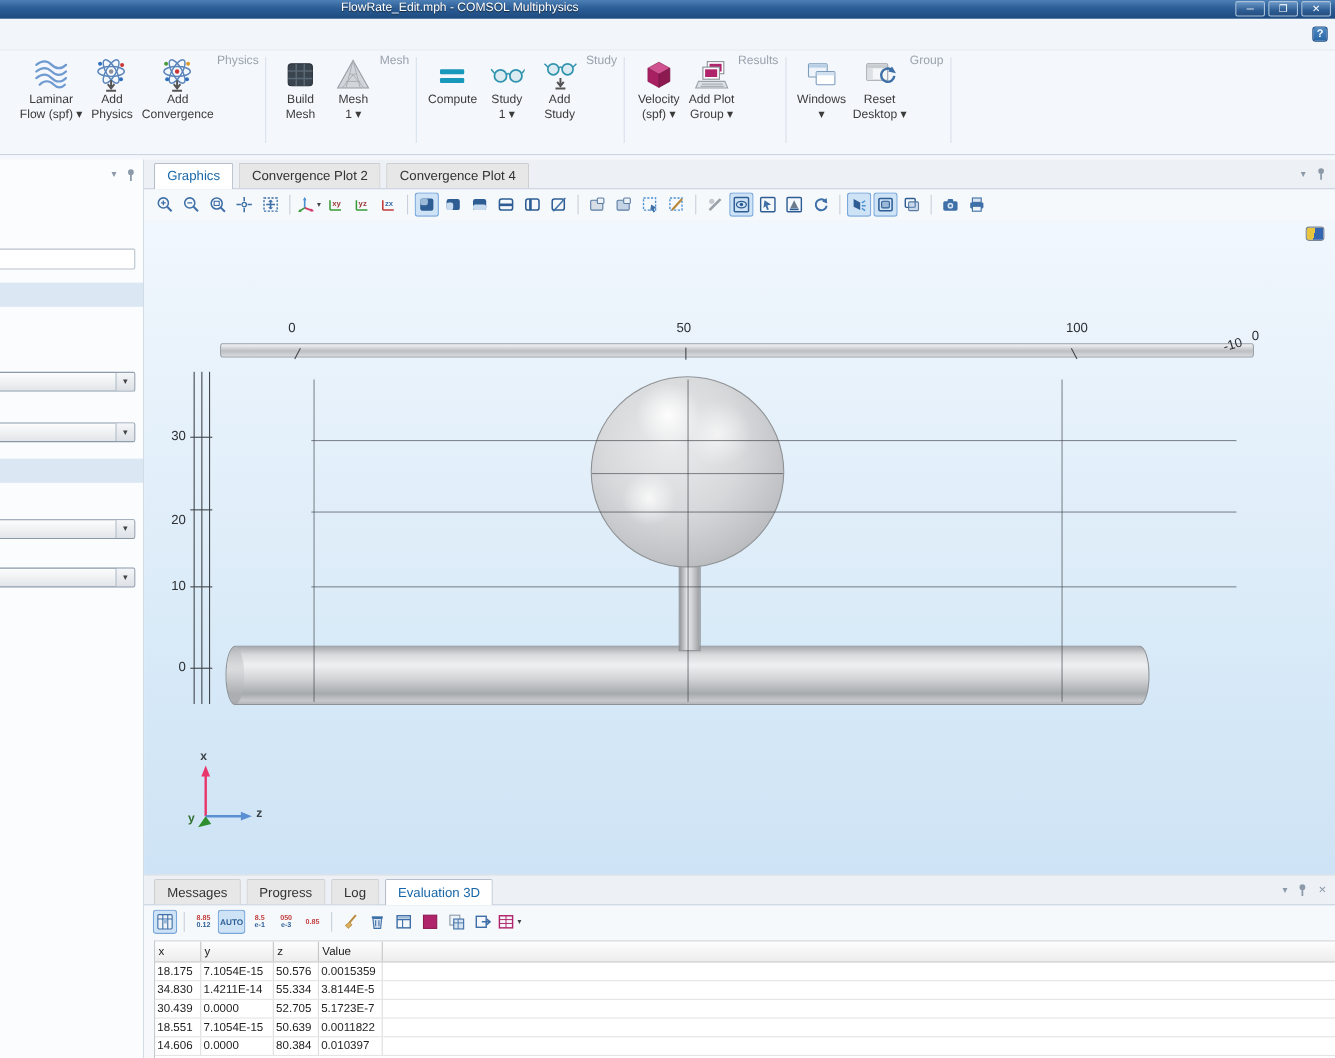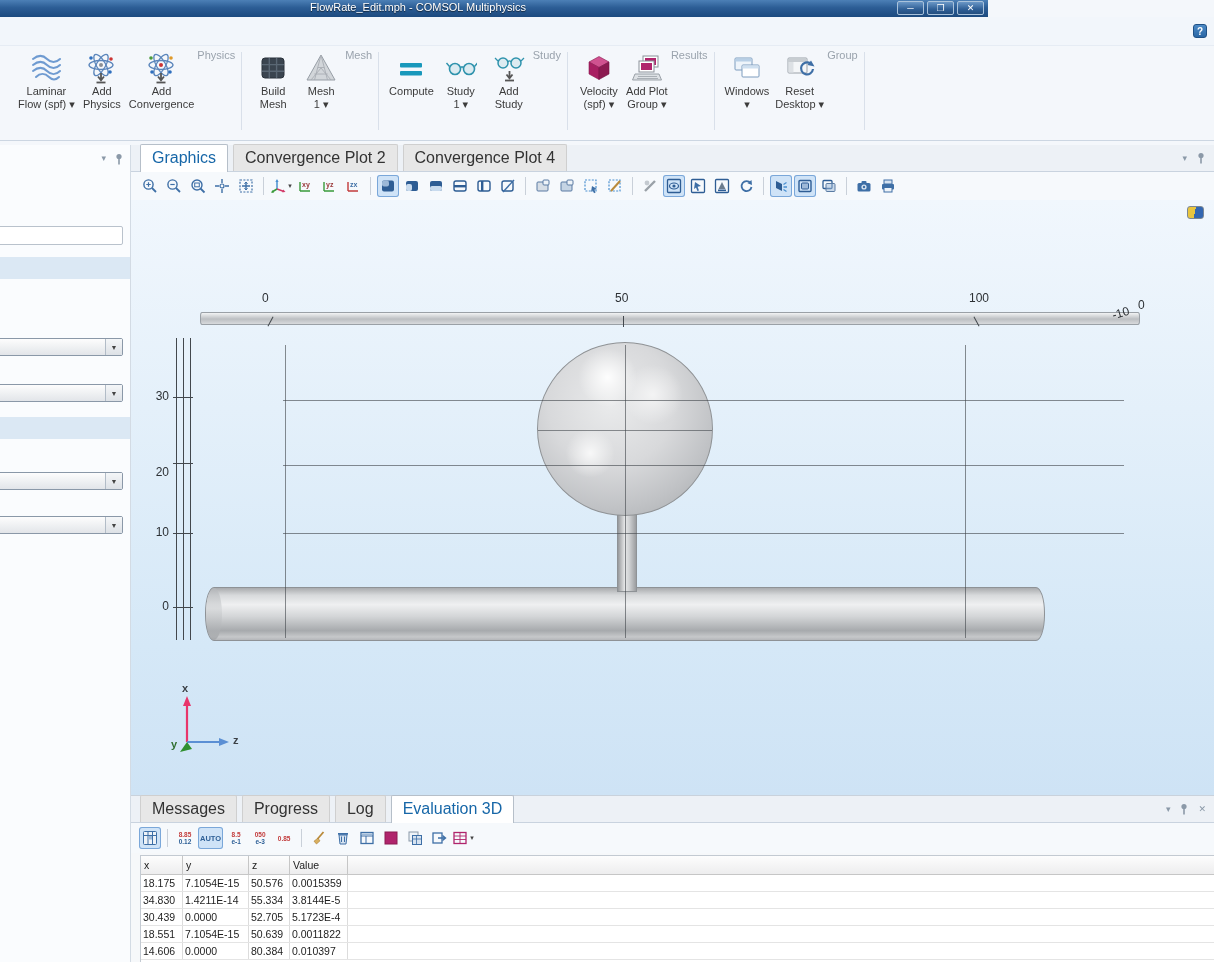--- a/index.html
+++ b/index.html
@@ -1,20 +1,20 @@
 <!DOCTYPE html>
 <html><head>
 <meta charset="utf-8">
 <style>
 *{margin:0;padding:0;box-sizing:border-box}
 html,body{width:1214px;height:962px;overflow:hidden}
 body{font-family:"Liberation Sans",sans-serif;font-size:11px;color:#333;background:#f4f7fb;position:relative}
 
 
-.titlebar{position:absolute;top:0;left:0;width:988px;height:17px;background:linear-gradient(180deg,#4c80b6 0%,#2c5d95 45%,#1c4a7f 100%);z-index:50}
+.titlebar{position:absolute;top:0;left:0;width:1214px;height:17px;background:linear-gradient(180deg,#4c80b6 0%,#2c5d95 45%,#1c4a7f 100%);z-index:50}
 .title{position:absolute;left:310px;top:1px;color:#fff;font-size:11px;text-shadow:0 1px 1px #123}
 .winbtns{position:absolute;right:4px;top:1px;display:flex;gap:3px}
 .winbtn{width:27px;height:14px;background:linear-gradient(180deg,#6a97c6,#2f5f96 60%,#244e7f);border:1px solid #a9c2db;border-radius:2px;color:#fff;font-size:9px;line-height:12px;text-align:center;cursor:default}
 
 
 .qatrow{position:absolute;top:17px;left:0;width:1214px;height:28px;background:#f2f6fb}
 .helpbtn{position:absolute;right:7px;top:7px;width:14px;height:14px;background:linear-gradient(180deg,#4d8ac6,#2a67a5);border:1px solid #1f5186;border-radius:3px;color:#fff;font-size:10px;font-weight:bold;line-height:13px;text-align:center}
 
 
 .ribbon{position:absolute;top:45px;left:0;width:1214px;height:96px;background:#f4f7fb;border-top:1px solid #e6ecf4;border-bottom:1px solid #ccd6e2;display:flex;padding-left:8px}
@@ -32,21 +32,21 @@
 .sinput{position:absolute;left:-12px;top:81px;width:135px;height:19px;background:#fff;border:1px solid #b9c2cc;border-radius:2px}
 .sband{position:absolute;left:0;width:131px;height:22px;background:#dbe8f4}
 .combo{position:absolute;left:-12px;width:135px;height:18px;background:linear-gradient(180deg,#fdfdfd,#eef0f2 55%,#e2e5e9);border:1px solid #8a98a8;border-radius:2px;display:flex;justify-content:flex-end}
 .combo .arrowzone{width:17px;border-left:1px solid #b2bcc7;background:linear-gradient(180deg,#f4f6f8,#dde1e6);display:flex;align-items:center;justify-content:center;font-size:7px;color:#444}
 
 .gpanel{position:absolute;top:145px;left:131px;width:1083px;height:650px;background:#f6f9fc}
 .bpanel{position:absolute;top:795px;left:131px;width:1083px;height:167px;background:#f6f8fa;border-top:1px solid #c9d2dc}
 
 
 .tabrow{display:flex;align-items:flex-end;height:27px;background:#edf1f6;border-bottom:1px solid #c9d3df;padding-left:9px;position:relative}
-.tab{padding:4px 11px 4px;margin-right:5px;background:#e7e7e7;border:1px solid #cfcfcf;border-bottom:none;font-size:16px;color:#333;border-radius:2px 2px 0 0;white-space:nowrap}
+.tab{padding:4px 11px 4px;margin-right:5px;background:#e7e7e7;border:1px solid #cfcfcf;border-bottom:none;font-size:12px;color:#333;border-radius:2px 2px 0 0;white-space:nowrap}
 .tab.active{background:#fff;color:#1767a8;border-color:#b6bfc9;margin-bottom:-1px;padding-bottom:5px}
 .pctrl{position:absolute;right:8px;top:7px;display:flex;gap:9px;align-items:center;color:#8b99a8;font-size:9px}
 
 
 .gtoolbar{display:flex;align-items:center;height:28px;padding-left:7px;background:#f6f9fc}
 .tbtn{min-width:22px;height:22px;display:flex;align-items:center;justify-content:center;border-radius:3px;margin:12px 1px;position:relative}
 .tbtn.active{background:#cfe3f7;box-shadow:inset 0 0 0 1px #7aa7d9}
 .sep{width:1px;height:18px;background:#c9d0d9;margin:0 5px}
 .caret{font-size:7px;color:#444;margin-left:2px}
 .num2{display:flex;flex-direction:column;align-items:center;font-size:6.5px;line-height:7px;font-weight:bold}
@@ -715,21 +715,21 @@
       <div class="td cx">34.830</div>
       <div class="td cy">1.4211E-14</div>
       <div class="td cz">55.334</div>
       <div class="td cval">3.8144E-5</div>
       <div class="td cfill"></div>
     </div>
     <div class="trow">
       <div class="td cx">30.439</div>
       <div class="td cy">0.0000</div>
       <div class="td cz">52.705</div>
-      <div class="td cval">5.1723E-4</div>
+      <div class="td cval">5.1723E-7</div>
       <div class="td cfill"></div>
     </div>
     <div class="trow">
       <div class="td cx">18.551</div>
       <div class="td cy">7.1054E-15</div>
       <div class="td cz">50.639</div>
       <div class="td cval">0.0011822</div>
       <div class="td cfill"></div>
     </div>
     <div class="trow">

